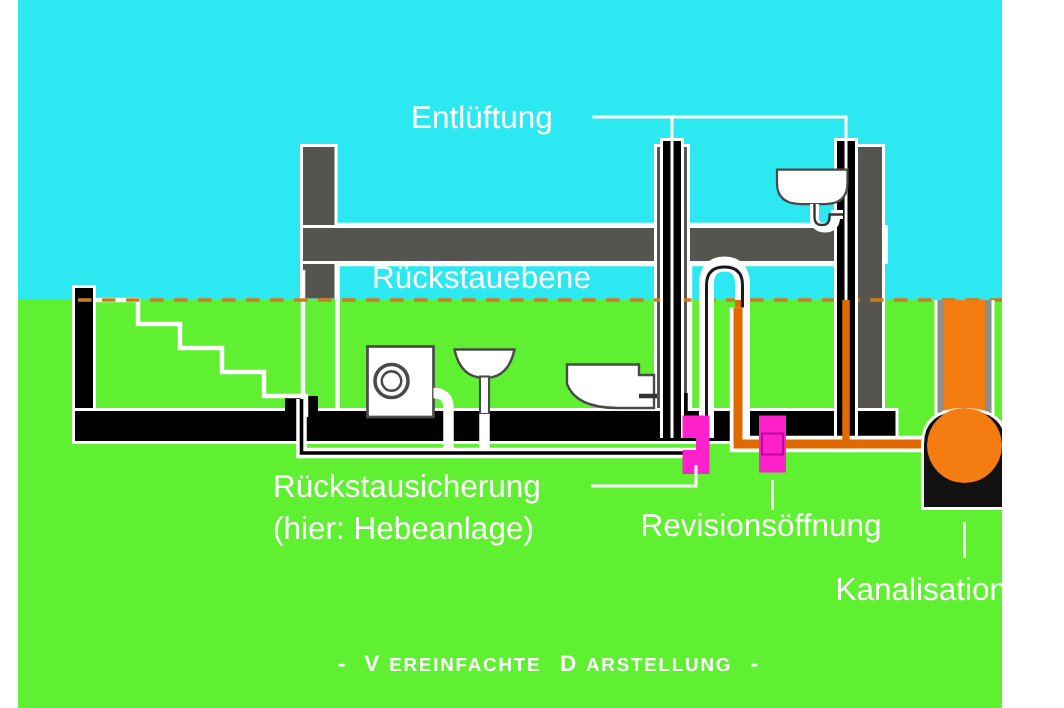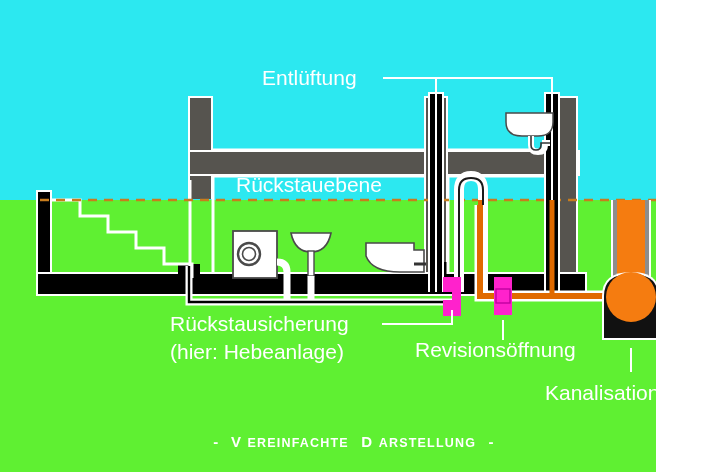--- a/index.html
+++ b/index.html
@@ -8,20 +8,21 @@
     background: #ffffff;
   }
   body {
     font-family: "Liberation Sans", sans-serif;
   }
   #diagram-root {
     position: relative;
     width: 656px;
     height: 472px;
     overflow: hidden;
+    margin-left: 12px;
   }
   #diagram-svg {
     display: block;
     width: 709px;
     height: 472px;
   }
   .lbl {
     font-family: "Liberation Sans", sans-serif;
     fill: #ffffff;
     font-size: 21px;

